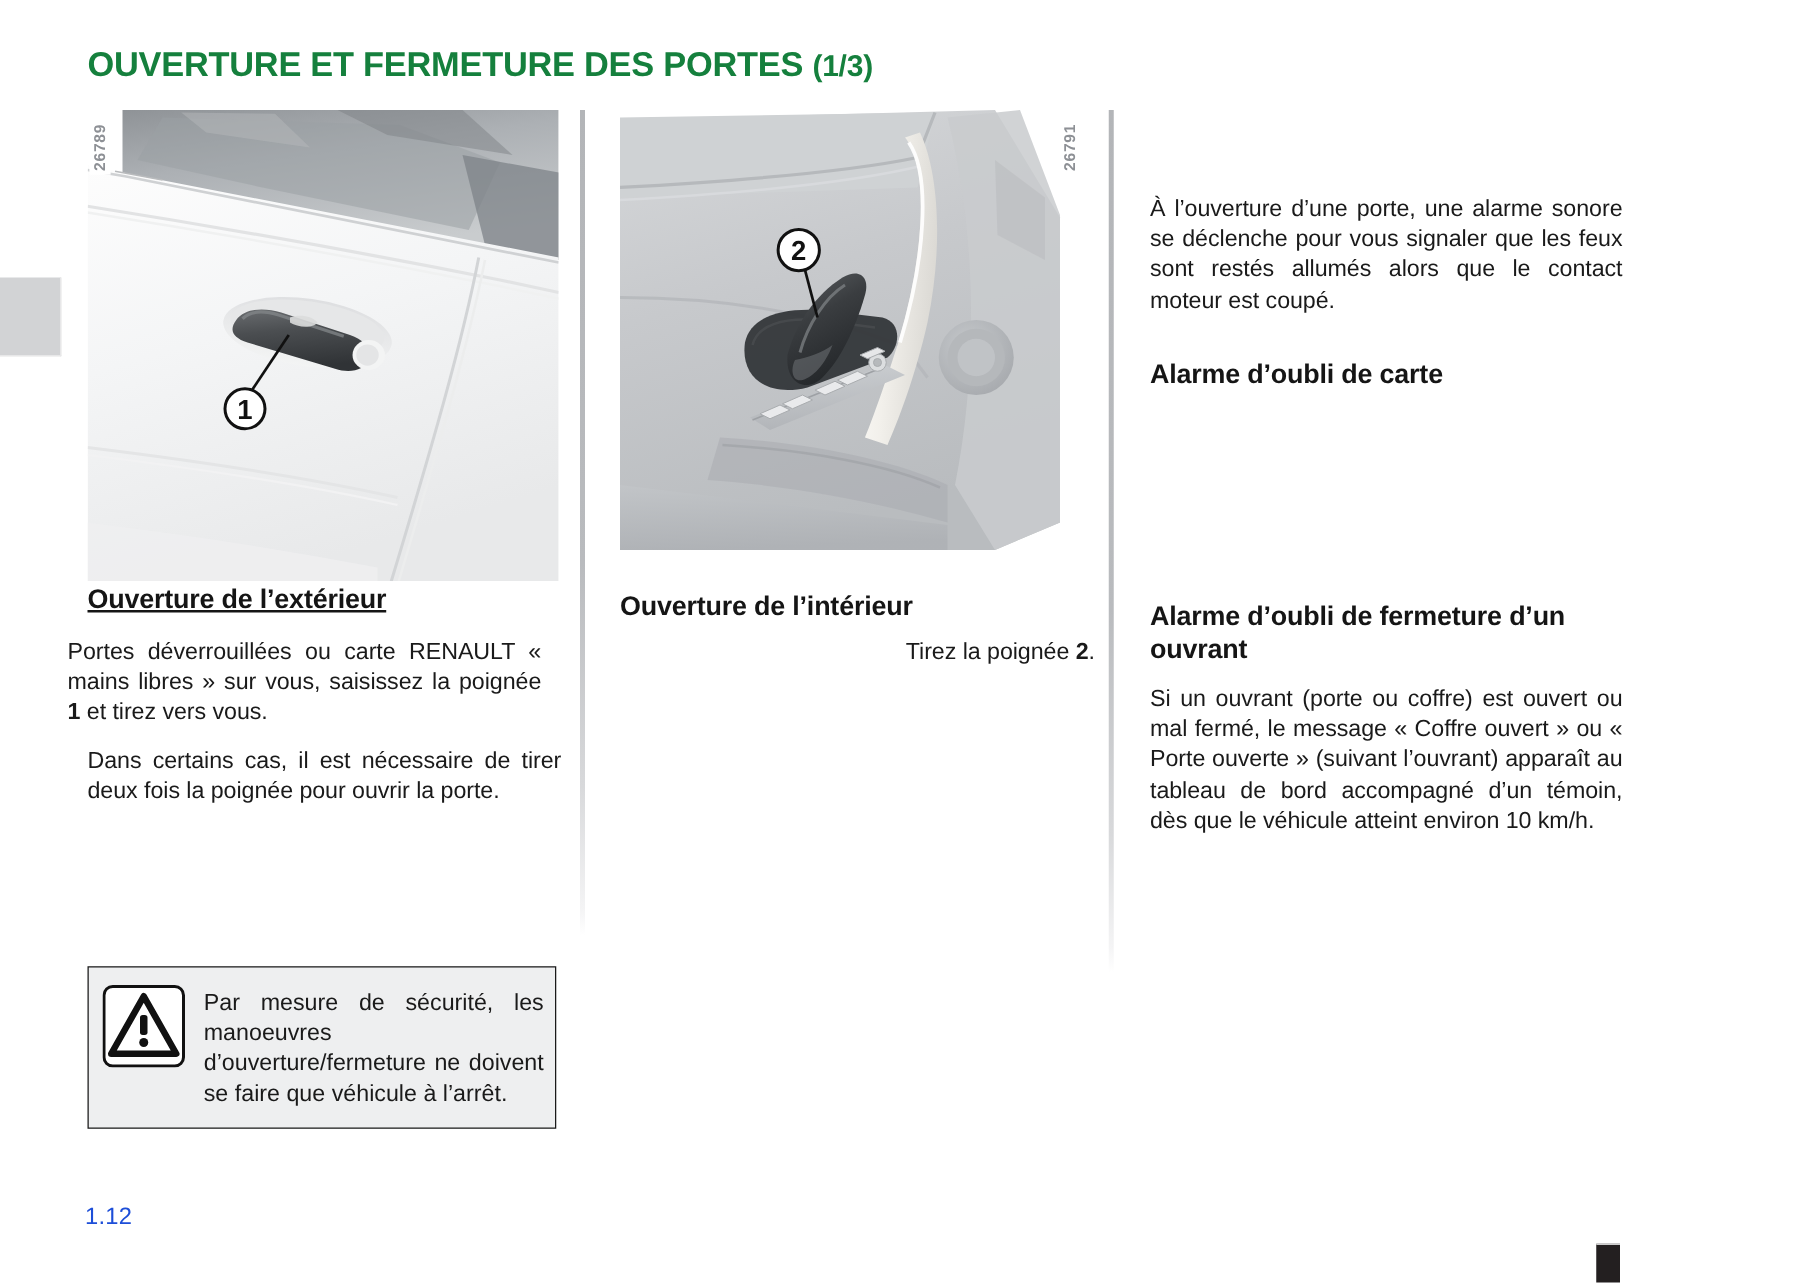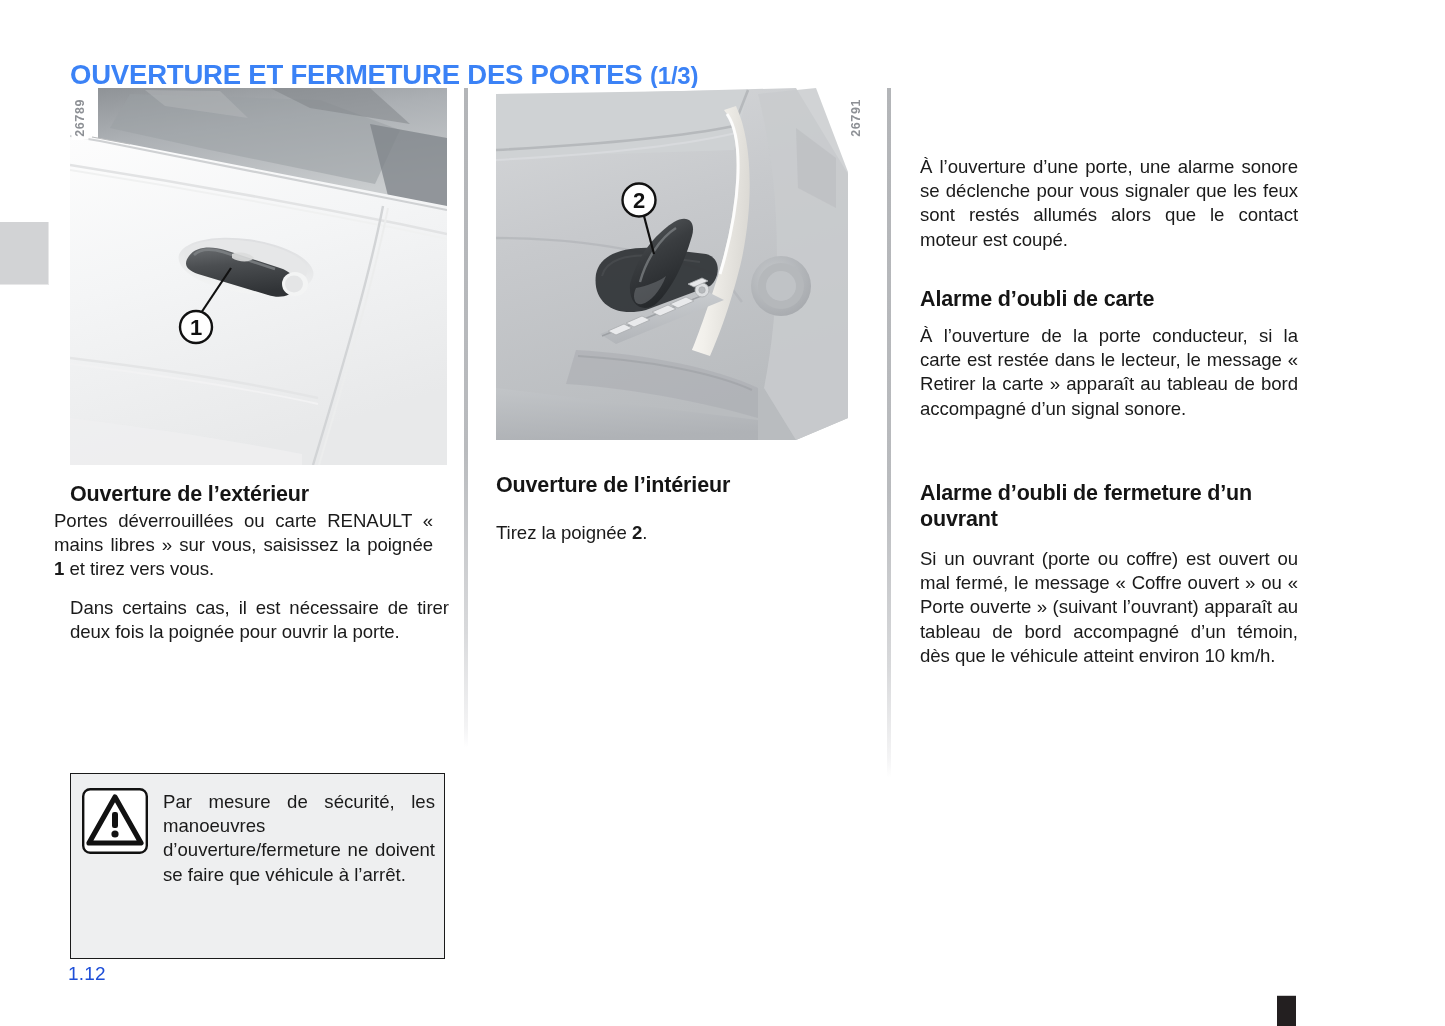--- a/index.html
+++ b/index.html
@@ -36,23 +36,22 @@
   }
 
   
   .page-title {
     position: absolute;
     left: 70px;
     top: 36px;
     font-size: 27.5px;
     font-weight: bold;
     letter-spacing: -0.2px;
-    color: #3b82f6;
+    color: #15803d;
     white-space: nowrap;
-    margin-top: 23px;
   }
   .page-title .frac {
     font-size: 24px;
     font-weight: bold;
   }
 
   
   .divider {
     position: absolute;
     width: 4px;
@@ -117,25 +116,25 @@
   }
   p.body {
     position: absolute;
     margin: 0;
     font-size: 18.6px;
     line-height: 1.30;
     color: #1a1a1a;
     text-align: justify;
     letter-spacing: -0.05px;
   }
-  p.body.nojust { text-align: left; margin-top: 12px; }
+  p.body.nojust { text-align: right; }
   p.body b, h2.sec-head b { font-weight: bold; }
 
   
-  .l-head   { left: 70px;  top: 482px; width: 380px; }
+  .l-head   { left: 70px;  top: 467px; width: 380px; text-decoration: underline; }
   .l-p1     { left: 54px;  top: 509px; width: 379px; }
   .l-p2     { left: 70px;  top: 596px; width: 379px; }
 
   
   .m-head   { left: 496px; top: 473px; width: 380px; }
   .m-p1     { left: 496px; top: 509px; width: 380px; }
 
   
   .r-head1  { left: 920px; top: 88px;  width: 380px; }
   .r-p1     { left: 920px; top: 155px; width: 378px; }
@@ -143,21 +142,21 @@
   .r-p2     { left: 920px; top: 324px; width: 378px; }
   .r-head3  { left: 920px; top: 481px; width: 380px; }
   .r-p3     { left: 920px; top: 547px; width: 378px; }
 
   
   .warning-box {
     position: absolute;
     left: 70px;
     top: 773px;
     width: 375px;
-    height: 186px;
+    height: 130px;
     border: 1.5px solid #1a1a1a;
     background: #eeeff0;
     box-sizing: border-box;
   }
   .warning-icon {
     position: absolute;
     left: 11px;
     top: 14px;
     width: 66px;
     height: 66px;
@@ -373,21 +372,20 @@
   <h2 class="sec-head l-head">Ouverture de l’extérieur</h2>
   <p class="body l-p1"><span>Portes déverrouillées ou carte RENAULT « mains libres » sur vous, saisissez la poignée </span><b>1</b><span> et tirez vers vous.</span></p>
   <p class="body l-p2">Dans certains cas, il est nécessaire de tirer deux fois la poignée pour ouvrir la porte.</p>
 
   <h2 class="sec-head m-head">Ouverture de l’intérieur</h2>
   <p class="body nojust m-p1"><span>Tirez la poignée </span><b>2</b><span>.</span></p>
 
   <p class="body r-p1">À l’ouverture d’une porte, une alarme sonore se déclenche pour vous signaler que les feux sont restés allumés alors que le contact moteur est coupé.</p>
 
   <h2 class="sec-head r-head2">Alarme d’oubli de carte</h2>
-  <p class="body r-p2">À l’ouverture de la porte conducteur, si la carte est restée dans le lecteur, le message « Retirer la carte » apparaît au tableau de bord accompagné d’un signal sonore.</p>
 
   <h2 class="sec-head r-head3">Alarme d’oubli de fermeture d’un ouvrant</h2>
   <p class="body r-p3">Si un ouvrant (porte ou coffre) est ouvert ou mal fermé, le message « Coffre ouvert » ou « Porte ouverte » (suivant l’ouvrant) apparaît au tableau de bord accompagné d’un témoin, dès que le véhicule atteint environ 10 km/h.</p>
 
   <div class="warning-box">
     <div class="warning-icon">
       <svg width="66" height="66" viewBox="0 0 66 66" xmlns="http://www.w3.org/2000/svg">
         <rect x="1.2" y="1.2" width="63.6" height="63.6" rx="7" ry="7" fill="#ffffff" stroke="#111111" stroke-width="2.4"></rect>
         <path d="M 33 9 L 59 55 L 7 55 Z" fill="none" stroke="#111111" stroke-width="5.2" stroke-linejoin="round"></path>
         <rect x="30" y="24" width="6" height="16" rx="2.2" fill="#111111"></rect>

